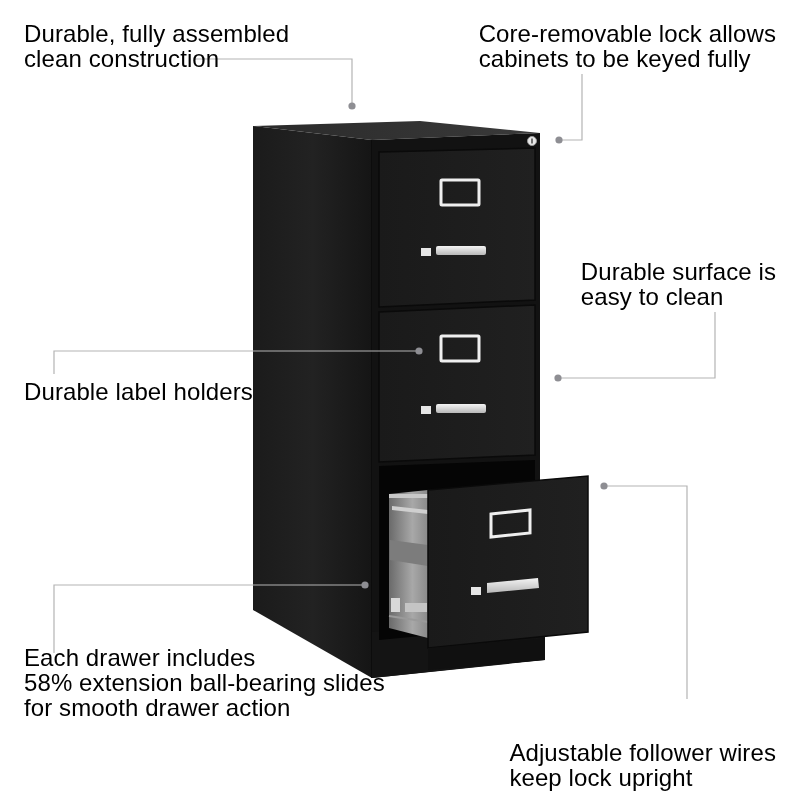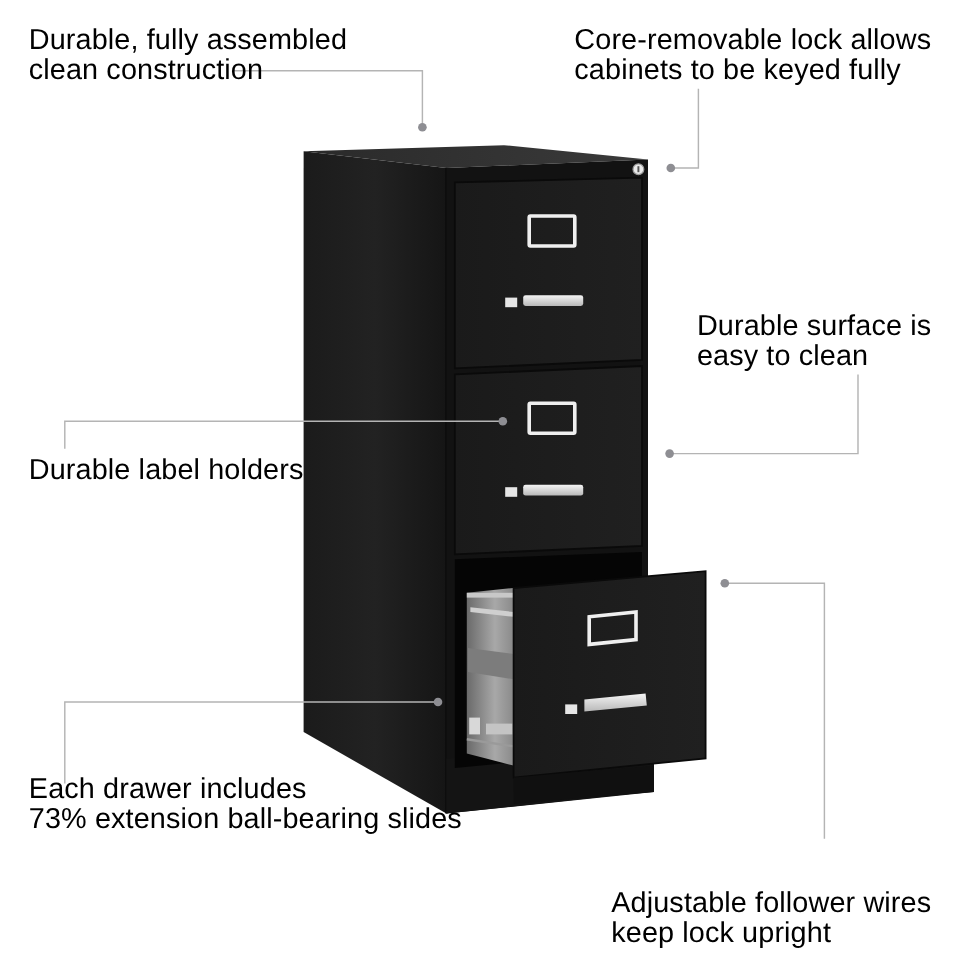--- a/index.html
+++ b/index.html
@@ -163,21 +163,22 @@
     <span>Durable surface is</span>
     <span>easy to clean</span>
   </div>
 
   <div class="callout-text" style="left:24px; top:379px;">
     <span>Durable label holders</span>
   </div>
 
   <div class="callout-text" style="left:24px; top:645px;">
     <span>Each drawer includes</span>
-    <span>73% extension ball-bearing slides</span>
+    <span>58% extension ball-bearing slides</span>
+    <span>for smooth drawer action</span>
   </div>
 
   <div class="callout-text right" style="right:24px; top:740px;">
     <span>Adjustable follower wires</span>
     <span>keep lock upright</span>
   </div>
 
 </div>
 
 </body></html>

